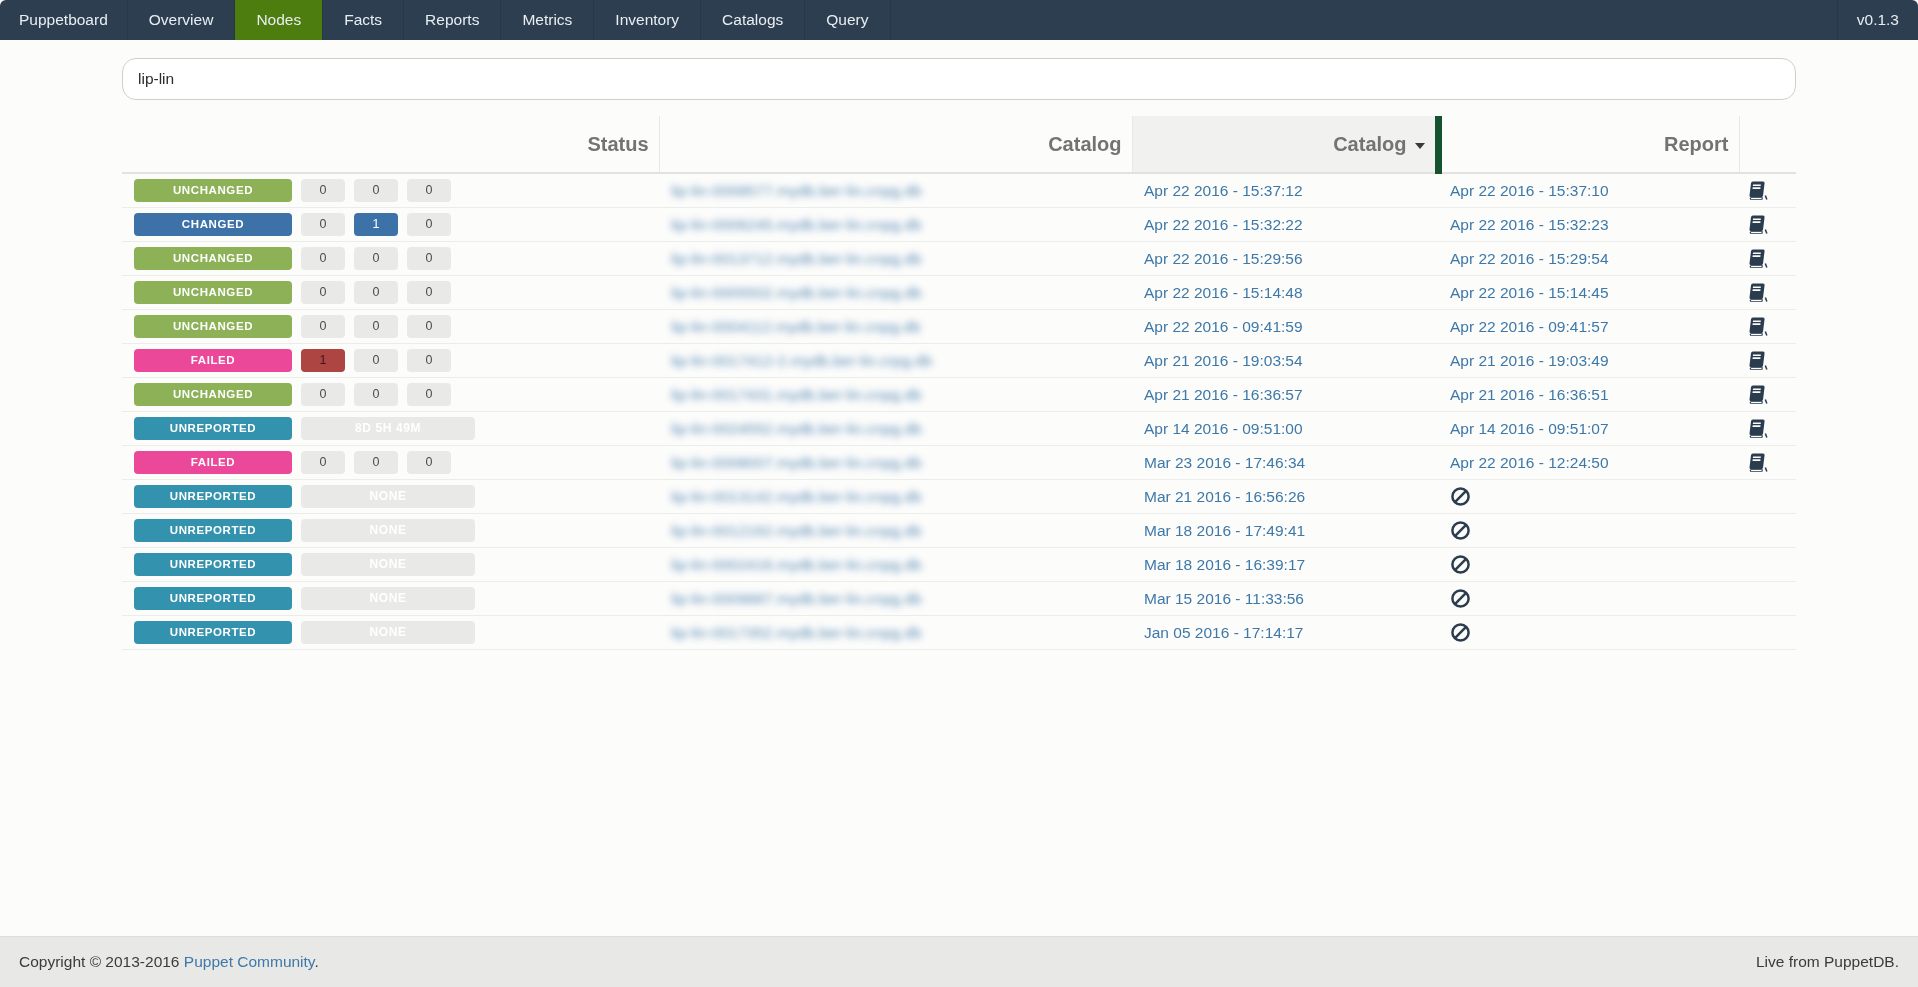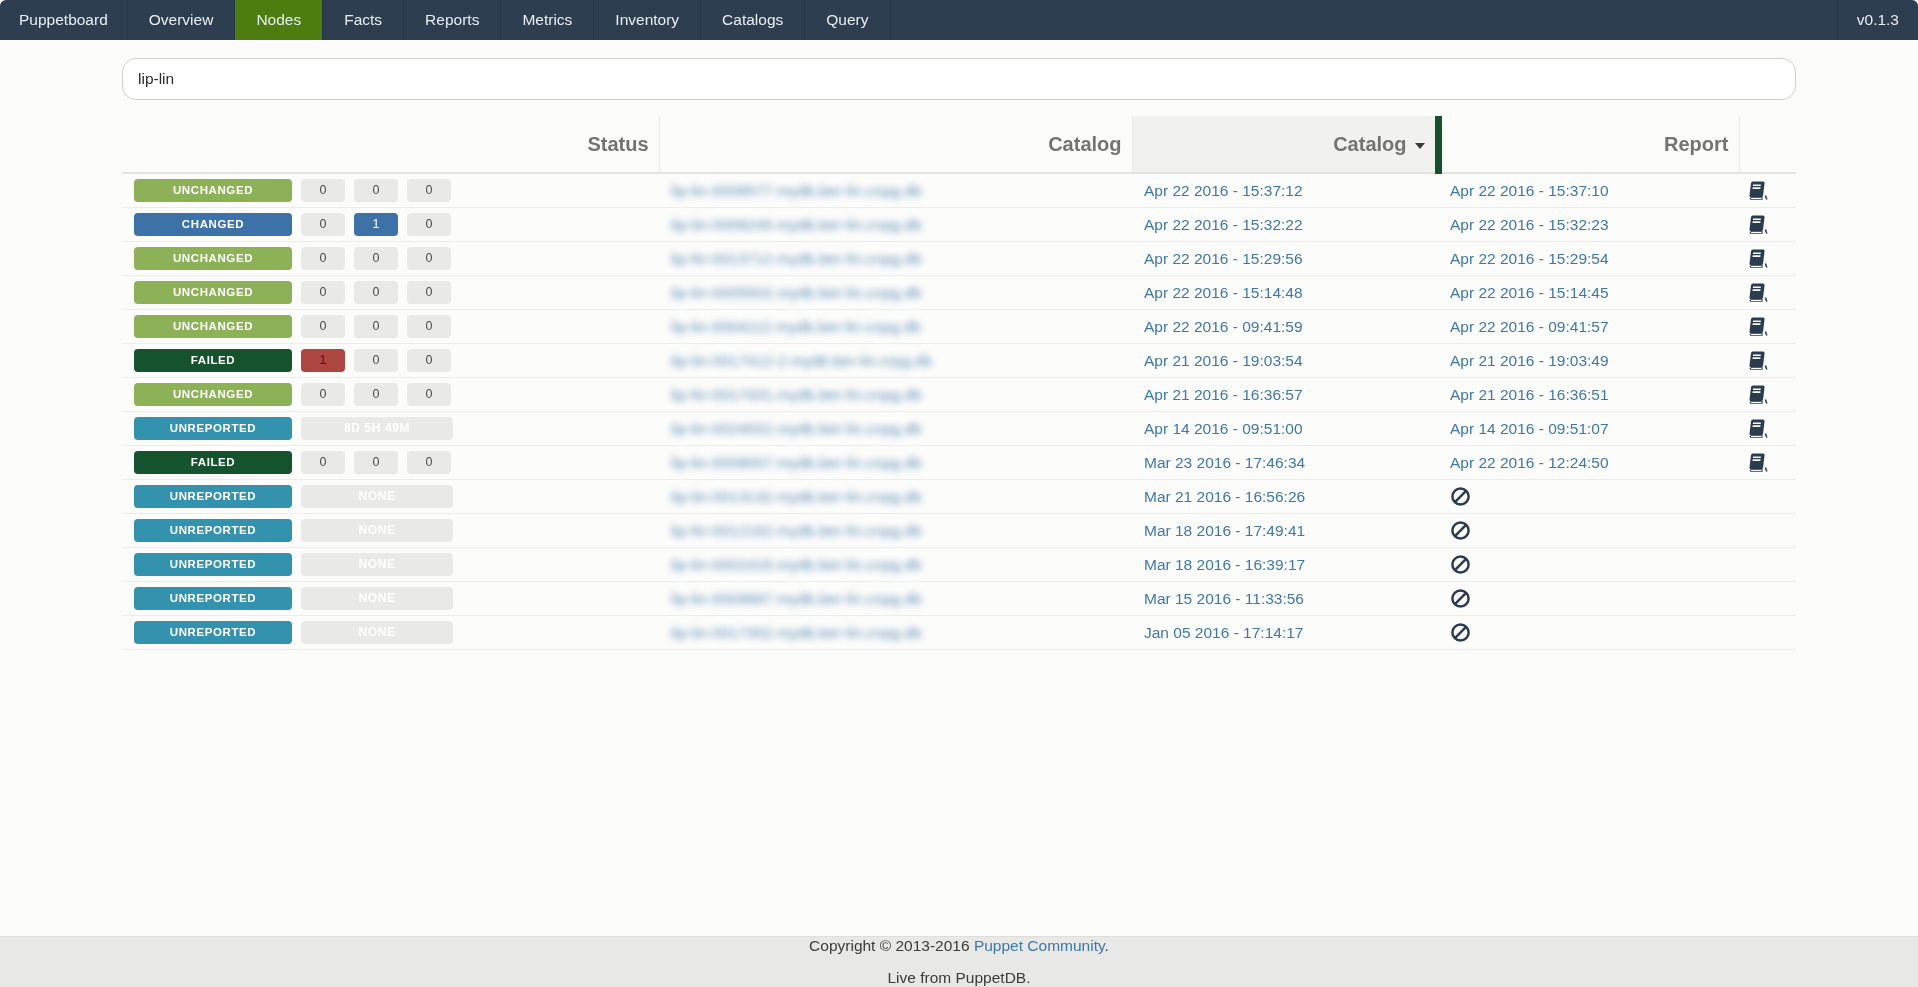--- a/index.html
+++ b/index.html
@@ -65,47 +65,47 @@
   }
   tbody tr:last-child td { border-bottom: 1px solid #ececea; }
 
   .status-badge {
     display: inline-block; width: 158px; height: 23px; line-height: 23px;
     text-align: center; color: #fff; font-weight: bold; font-size: 11.5px;
     letter-spacing: 0.6px; border-radius: 4px; vertical-align: middle;
   }
   .status-badge.unchanged  { background: #8cb156; }
   .status-badge.changed    { background: #3d72a9; }
-  .status-badge.failed     { background: #14532d; }
+  .status-badge.failed     { background: #ec4899; }
   .status-badge.unreported { background: #3392ad; }
 
   .pill {
     display: inline-block; min-width: 44px; height: 23px; line-height: 23px;
     text-align: center; background: #e9e9e7; color: #4c4c4c; font-size: 12.5px;
     border-radius: 4px; margin-left: 9px; vertical-align: middle; padding: 0 4px;
   }
   .pill.changed { background: #3d72a9; color: #ffffff; }
   .pill.failed  { background: #ad4543; color: rgba(25,12,12,0.78); }
   .pill.wide {
-    width: 152px; color: #ffffff; font-weight: bold; font-size: 12px; letter-spacing: 0.6px;
+    width: 174px; color: #ffffff; font-weight: bold; font-size: 12px; letter-spacing: 0.6px;
   }
 
   a.tbl-link { color: #3e78a8; text-decoration: none; cursor: pointer; }
   a.host-link { color: #3e78a8; text-decoration: none; cursor: pointer; }
   .redacted { filter: blur(3.5px); opacity: 0.85; }
 
   .icon-wrap { display: inline-block; vertical-align: middle; line-height: 0; }
   td.td-icon { padding-left: 8px; }
 
   
   .footer {
     position: absolute; left: 0; bottom: 0; width: 100%; height: 51px;
     background: #e8e8e6; border-top: 1px solid #dededc;
     display: flex; justify-content: space-between; align-items: center;
-    padding: 0 19px; font-size: 15.5px; color: #3b3b3b; flex-direction: column;
+    padding: 0 19px; font-size: 15.5px; color: #3b3b3b;
   }
   .footer a { color: #3e78a8; text-decoration: none; cursor: pointer; }
 </style>
 </head>
 <body>
 
 <nav class="navbar">
   <div class="brand">Puppetboard</div>
   <ul class="nav-list" id="nav-list">
       <li class="nav-item">

